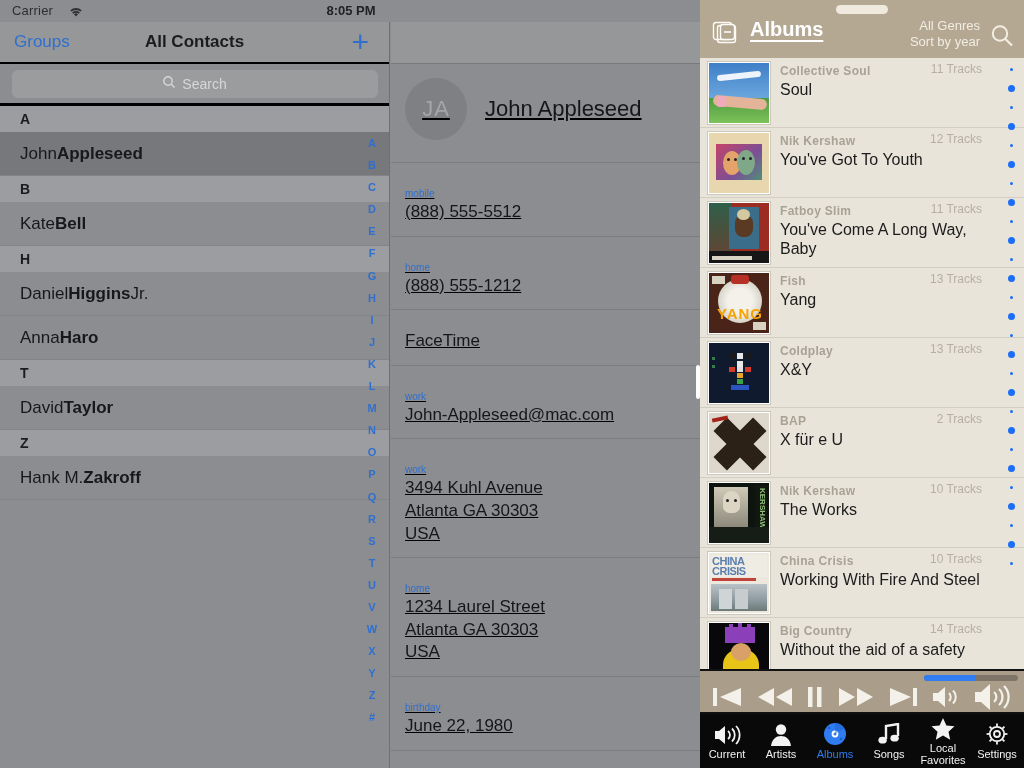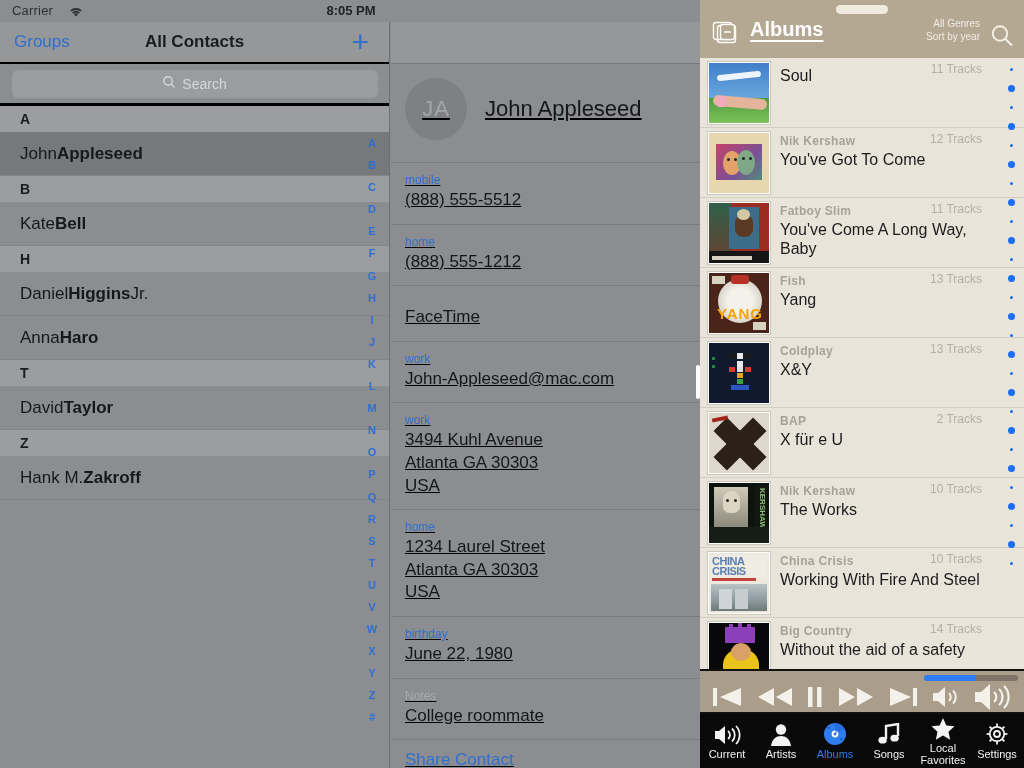--- a/index.html
+++ b/index.html
@@ -104,21 +104,21 @@
     padding: 14px 0 22px 14px;
   }
   .avatar {
     width: 62px; height: 62px; border-radius: 50%;
     background: #7e8084;
     display: flex; align-items: center; justify-content: center;
     color: #a3a5a8; font-size: 22px; letter-spacing: 1px;
   }
   .detail-name { font-size: 22px; color: #15161a; }
   .dgroup { border-top: 1px solid #7a7c80; padding: 10px 0 12px 14px; }
-  .dlabel { font-size: 12px; color: #2f6fd0; margin-bottom: 2px; }
+  .dlabel { font-size: 10px; color: #2f6fd0; margin-bottom: 2px; margin-top: 15px; }
   .dvalue { font-size: 17px; color: #15161a; line-height: 1.33; }
   .dlabel.muted { color: #a9abae; }
   .dlink { font-size: 17px; color: #2f6fd0; }
   .dspacer { height: 10px; }
   .detail-scrollbar {
     position: absolute; left: 305px; top: 343px;
     width: 4px; height: 34px; border-radius: 2px; background: #ffffff;
   }
 
   
@@ -134,21 +134,21 @@
     width: 52px; height: 9px; border-radius: 5px; background: #efe9de;
   }
   .stack-icon { position: absolute; left: 12px; top: 20px; }
   .music-title {
     position: absolute; left: 50px; top: 18px;
     font-size: 20px; font-weight: bold; color: #ffffff;
     text-decoration: underline; text-underline-offset: 4px;
   }
   .genre-sort {
     position: absolute; right: 44px; top: 18px;
-    text-align: right; font-size: 10px; color: #f1ece2; line-height: 1.25;
+    text-align: right; font-size: 13px; color: #f1ece2; line-height: 1.25;
   }
   .search-icon-m { position: absolute; right: 8px; top: 22px; }
 
   .album-list {
     position: absolute; left: 0; top: 58px; width: 324px; height: 611px;
     overflow: hidden; background: #e8e4da;
   }
   .album-row {
     position: relative; display: flex; gap: 10px;
     padding: 4px 0 4px 8px;
@@ -393,39 +393,40 @@
 
     <div class="album-list" id="album-list">
         <div class="album-row">
           <div class="art">
             <div style="position:absolute;inset:0;background:linear-gradient(#3f7fc8,#6aa6dd 58%,#4e9b3e 58%,#7dc25a)"></div>
             <div style="position:absolute;left:8px;top:10px;width:44px;height:6px;background:#eef4fb;border-radius:3px;transform:rotate(-6deg)"></div>
             <div style="position:absolute;left:4px;top:34px;width:54px;height:11px;background:#e4b49a;border-radius:6px;transform:rotate(5deg)"></div>
             <div style="position:absolute;left:8px;top:33px;width:9px;height:11px;background:#f0a9bd;border-radius:2px"></div>
           </div>
           <div class="album-meta">
+            <div class="artist">Collective Soul</div>
             <div class="tracks">11 Tracks</div>
             <div class="album-name">Soul</div>
           </div>
         </div>
         <div class="album-row">
           <div class="art">
             <div style="position:absolute;inset:0;background:#e8d7ae"></div>
             <div style="position:absolute;left:7px;top:11px;right:7px;bottom:13px;background:linear-gradient(135deg,#c4436a,#7b4f96 60%,#4f8f79)"></div>
             <div style="position:absolute;left:14px;top:18px;width:18px;height:24px;border-radius:50%;background:#e5a36c"></div>
             <div style="position:absolute;left:28px;top:17px;width:18px;height:25px;border-radius:50%;background:#7fa888"></div>
             <div style="position:absolute;left:18px;top:25px;width:3px;height:3px;background:#222;border-radius:50%"></div>
             <div style="position:absolute;left:25px;top:25px;width:3px;height:3px;background:#222;border-radius:50%"></div>
             <div style="position:absolute;left:33px;top:24px;width:3px;height:3px;background:#222;border-radius:50%"></div>
             <div style="position:absolute;left:40px;top:24px;width:3px;height:3px;background:#222;border-radius:50%"></div>
           </div>
           <div class="album-meta">
             <div class="artist">Nik Kershaw</div>
             <div class="tracks">12 Tracks</div>
-            <div class="album-name">You've Got To Come</div>
+            <div class="album-name">You've Got To Youth</div>
           </div>
         </div>
         <div class="album-row">
           <div class="art">
             <div style="position:absolute;inset:0;background:#9c2b22"></div>
             <div style="position:absolute;left:0;top:0;width:22px;height:62px;background:linear-gradient(#2f5f4a,#6b3f2e)"></div>
             <div style="position:absolute;left:20px;top:4px;width:30px;height:42px;background:#3a6d8a"></div>
             <div style="position:absolute;left:26px;top:12px;width:18px;height:22px;border-radius:8px;background:#5a3a23"></div>
             <div style="position:absolute;left:28px;top:6px;width:13px;height:11px;border-radius:50%;background:#d4c8a0"></div>
             <div style="position:absolute;left:0;bottom:0;width:62px;height:12px;background:#161616"></div>

